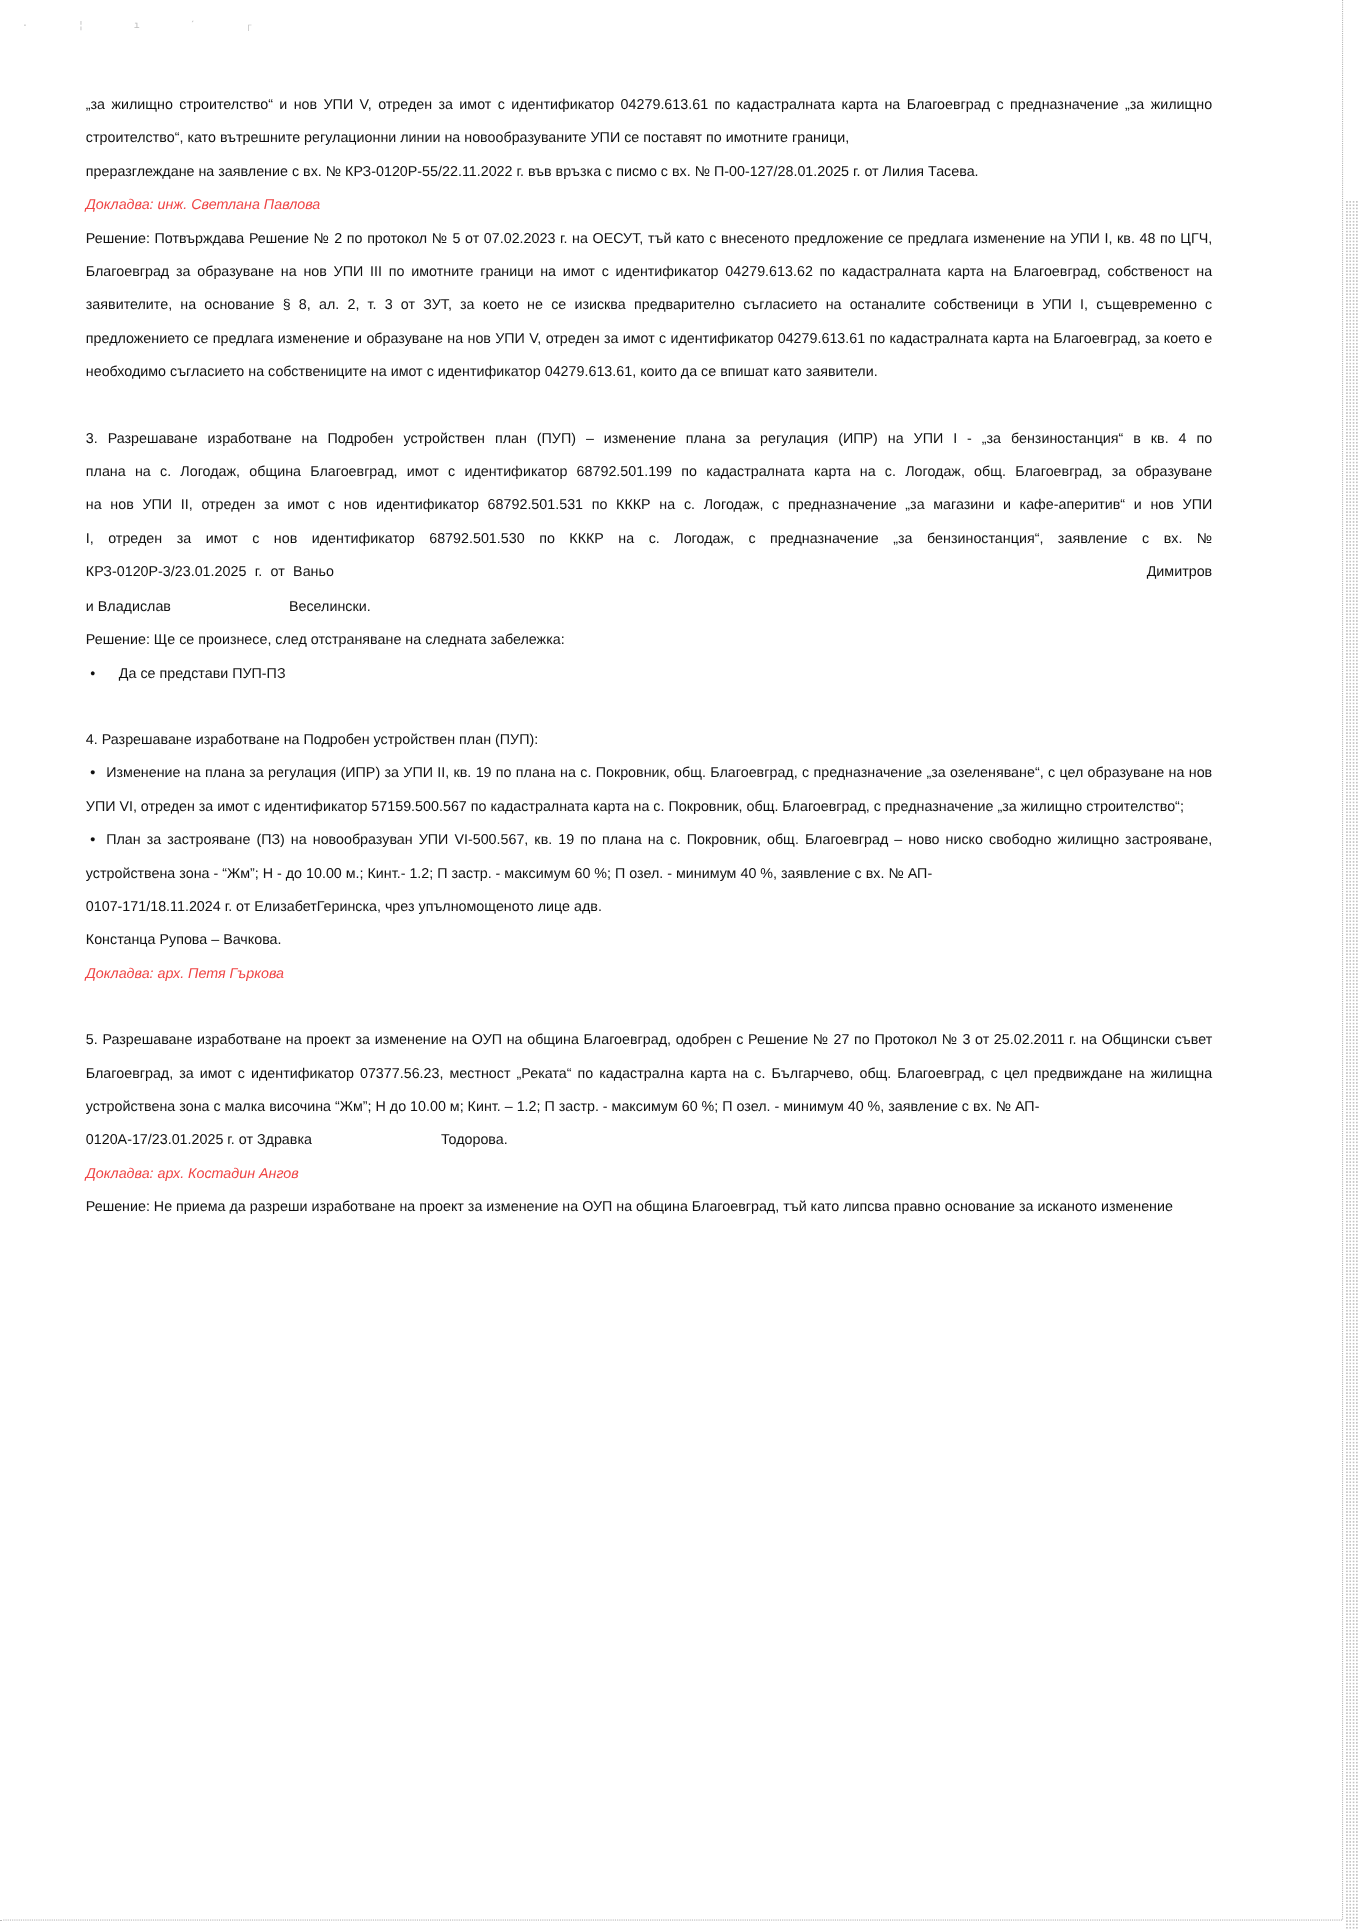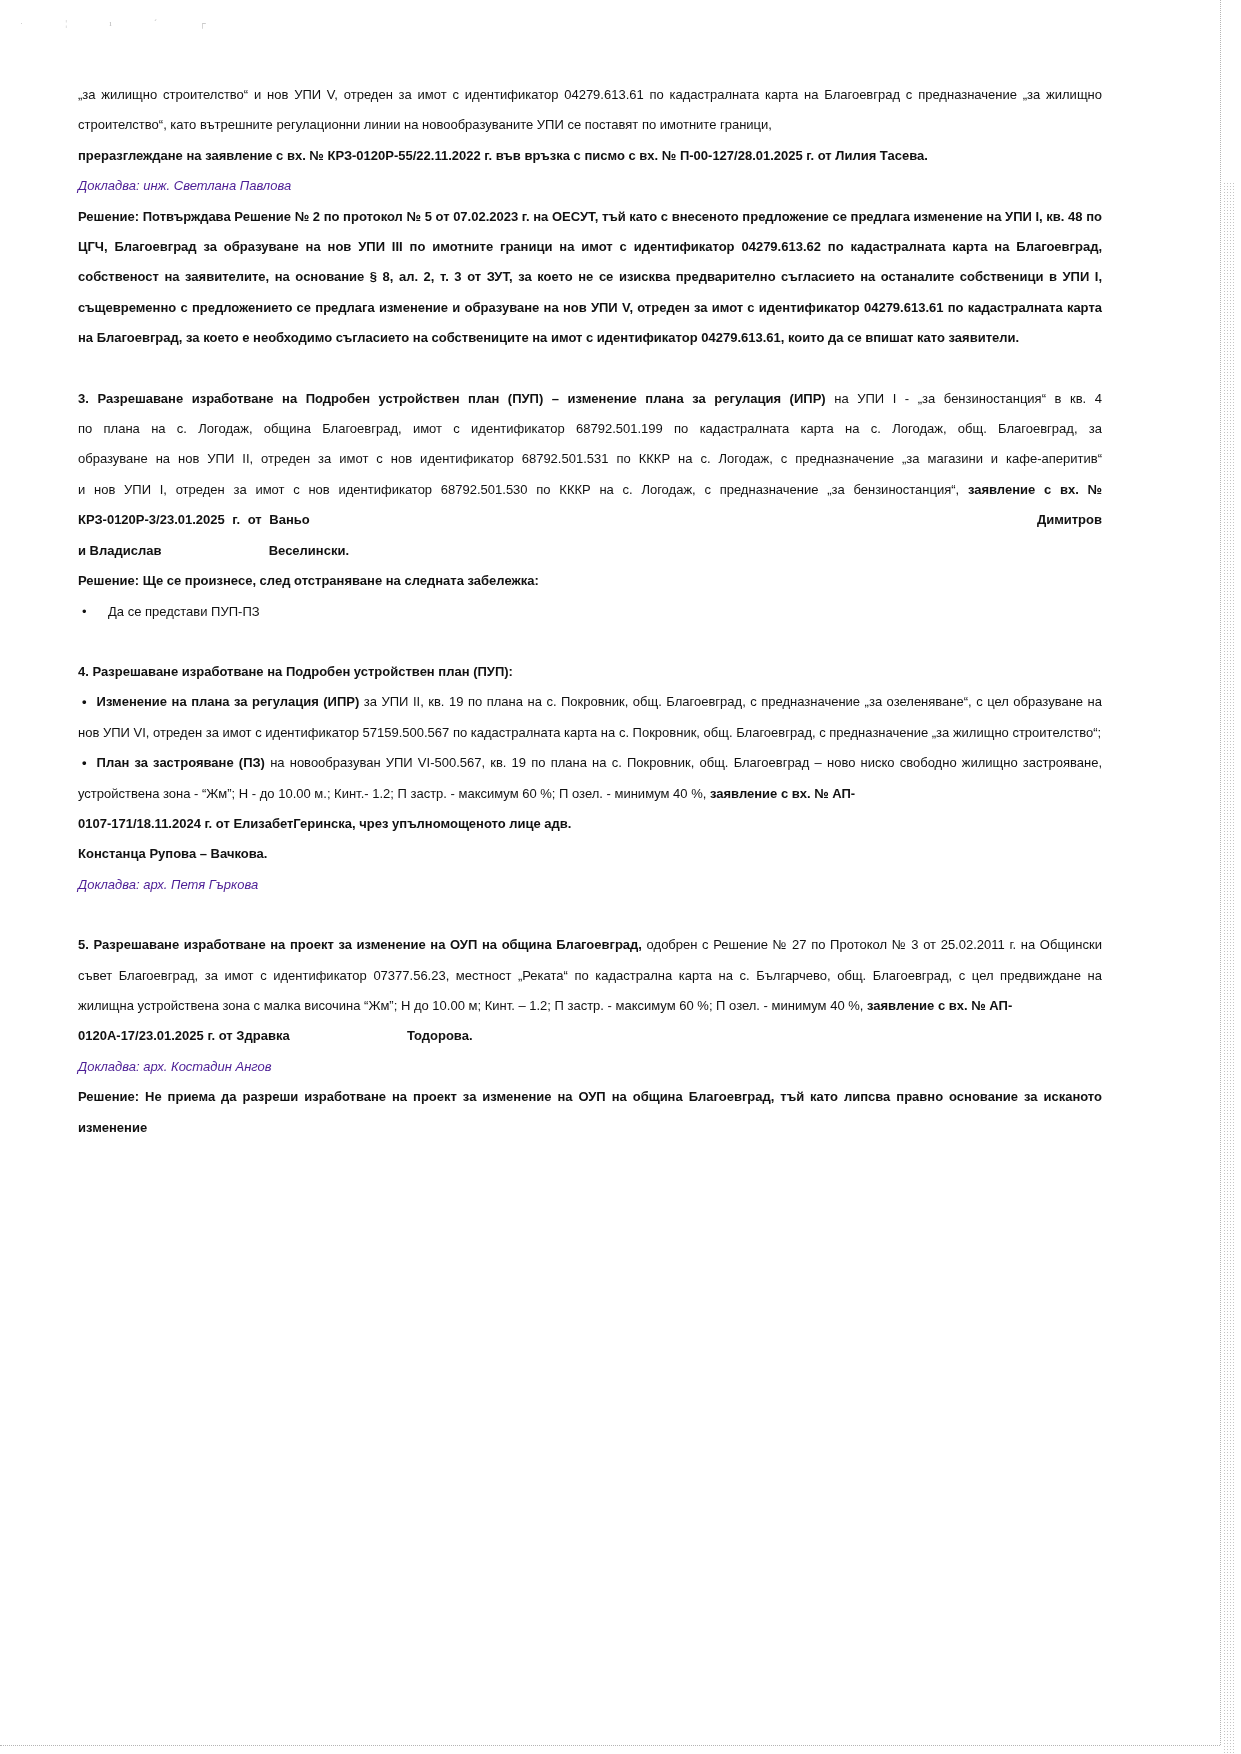--- a/index.html
+++ b/index.html
@@ -15,29 +15,29 @@
   .scan-strip {
     position: absolute; left: 1223px; top: 182px; width: 12px; height: 1572px;
     background-image: radial-gradient(#c4c4c4 0.8px, transparent 0.9px);
     background-size: 3px 3px;
   }
   .scan-bottom {
     position: absolute; left: 0; top: 1745px; width: 1220px; height: 1px;
     border-top: 1px dotted #b5b5b5;
   }
   .specks { position: absolute; left: 20px; top: 18px; color: #bdbdbd; font-size: 9px;
-    font-family: Liberation Serif, serif; letter-spacing: 20px; }
+    font-family: Liberation Mono, monospace; letter-spacing: 20px; }
   .content {
     position: absolute; left: 78px; top: 80px; width: 1024px;
     font-family: "Liberation Sans", "DejaVu Sans", sans-serif;
     font-size: 13px; line-height: 30.4px; color: #111;
   }
   p { margin: 0; text-align: justify; }
-  .b { font-weight: bold; }
-  .i { font-style: italic; color: #4c1d95; }
+  .b { font-weight: normal; }
+  .i { font-style: italic; color: #ef4444; }
   .gap { height: 30px; }
   .bullet { display: flex; }
   .bullet .dot { width: 26px; flex: 0 0 26px; padding-left: 4px; }
   .inline-dot { font-weight: bold; margin-right: 10px; margin-left: 4px; }
   .wide { word-spacing: 4px; }
   .spread { display: flex; justify-content: flex-start; }
 </style>
 </head>
 <body>
 

